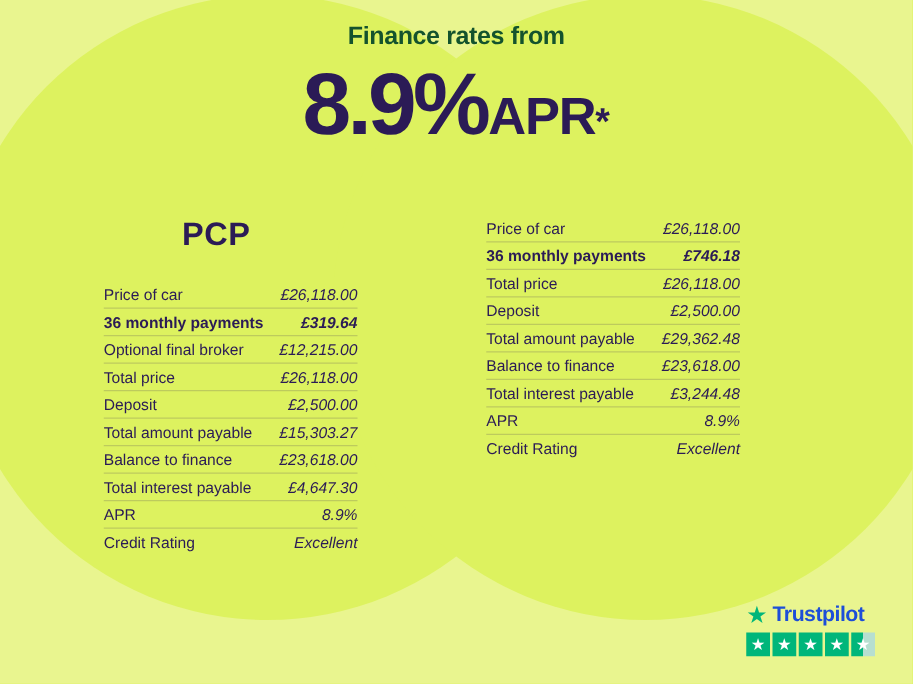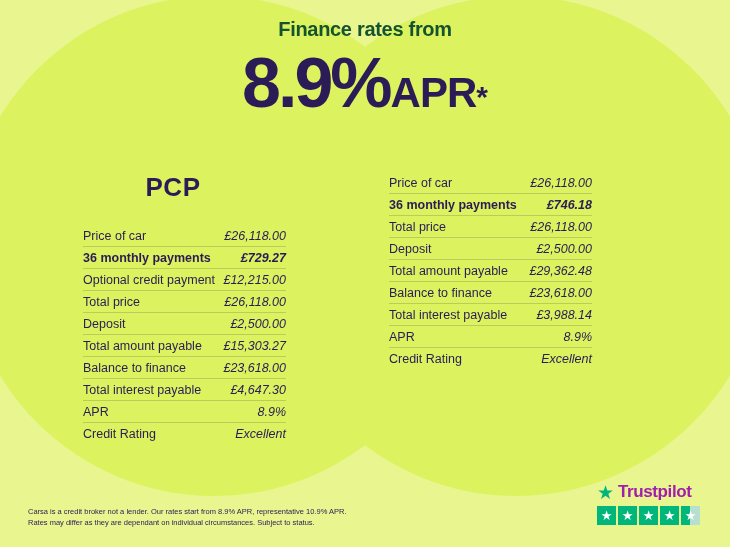--- a/index.html
+++ b/index.html
@@ -154,21 +154,21 @@
   }
   .tp-star-logo {
     font-size: 19px;
     line-height: 1;
     color: #00b67a;
   }
   .tp-name {
     font-size: 17px;
     font-weight: bold;
     letter-spacing: -0.4px;
-    color: #a21caf;
+    color: #1d4ed8;
   }
   .tp-stars {
     margin-top: 4px;
     display: flex;
     gap: 2px;
   }
   .tp-box {
     width: 19px;
     height: 19px;
     background: #00b67a;
@@ -206,24 +206,24 @@
 
     <div class="col col-left">
       <div class="col-title">PCP</div>
       <div class="rows">
         <div class="row">
           <span class="row-label">Price of car</span>
           <span class="row-value">£26,118.00</span>
         </div>
         <div class="row bold">
           <span class="row-label">36 monthly payments</span>
-          <span class="row-value">£729.27</span>
-        </div>
-        <div class="row">
-          <span class="row-label">Optional credit payment</span>
+          <span class="row-value">£319.64</span>
+        </div>
+        <div class="row">
+          <span class="row-label">Optional final broker</span>
           <span class="row-value">£12,215.00</span>
         </div>
         <div class="row">
           <span class="row-label">Total price</span>
           <span class="row-value">£26,118.00</span>
         </div>
         <div class="row">
           <span class="row-label">Deposit</span>
           <span class="row-value">£2,500.00</span>
         </div>
@@ -271,39 +271,35 @@
         <div class="row">
           <span class="row-label">Total amount payable</span>
           <span class="row-value">£29,362.48</span>
         </div>
         <div class="row">
           <span class="row-label">Balance to finance</span>
           <span class="row-value">£23,618.00</span>
         </div>
         <div class="row">
           <span class="row-label">Total interest payable</span>
-          <span class="row-value">£3,988.14</span>
+          <span class="row-value">£3,244.48</span>
         </div>
         <div class="row">
           <span class="row-label">APR</span>
           <span class="row-value">8.9%</span>
         </div>
         <div class="row">
           <span class="row-label">Credit Rating</span>
           <span class="row-value">Excellent</span>
         </div>
       </div>
     </div>
 
   </div>
 
-  <div class="footer-note">
-    <div>Carsa is a credit broker not a lender. Our rates start from 8.9% APR, representative 10.9% APR.</div>
-    <div>Rates may differ as they are dependant on individual circumstances. Subject to status.</div>
-  </div>
 
   <div class="trustpilot">
     <div class="tp-head">
       <span class="tp-star-logo">★</span>
       <span class="tp-name">Trustpilot</span>
     </div>
     <div class="tp-stars">
       <span class="tp-box">
           <span>★</span>
         </span>

